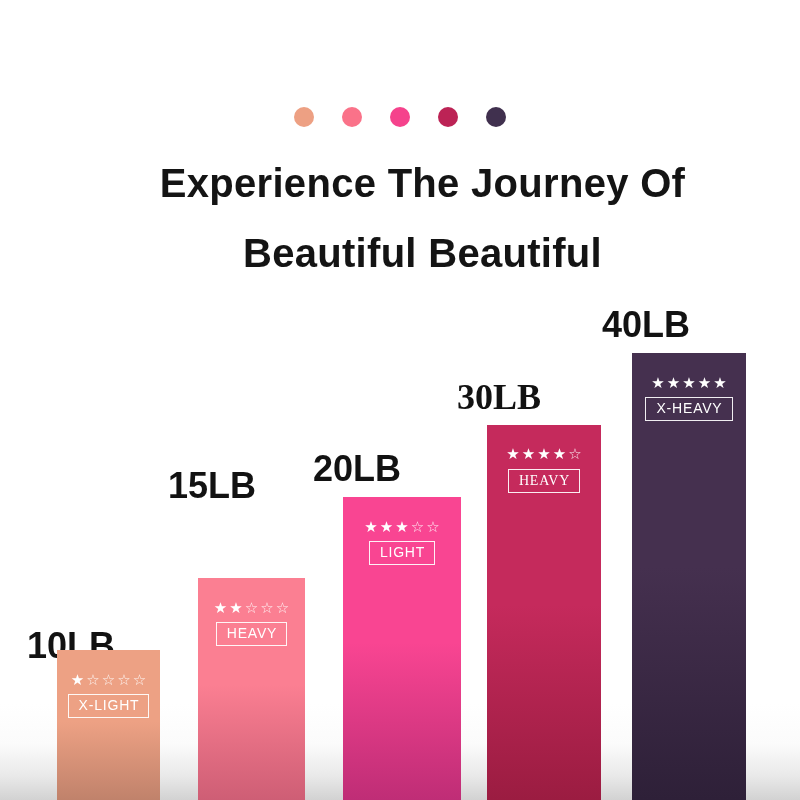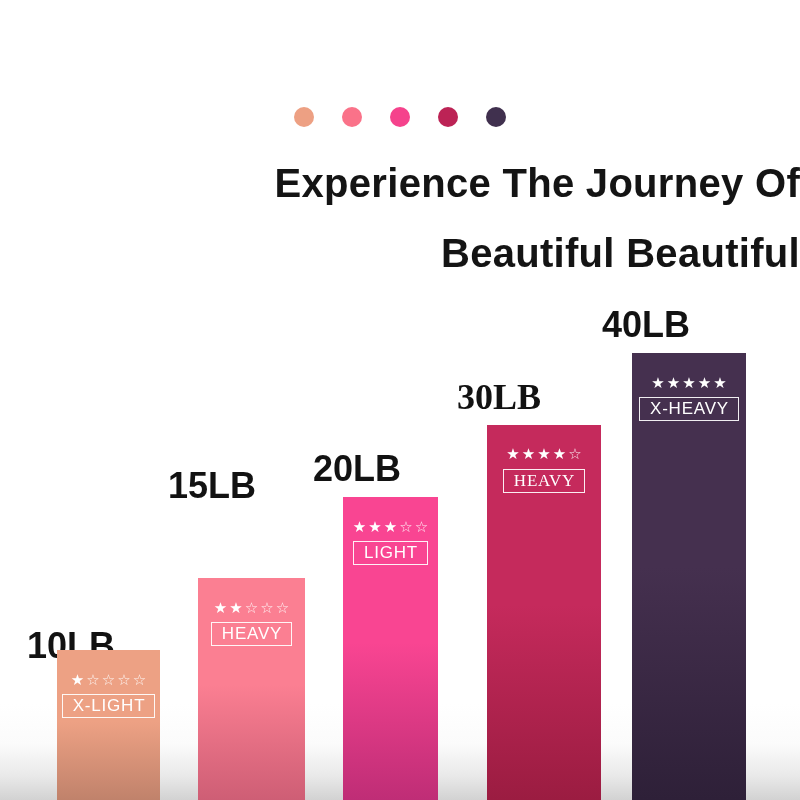--- a/index.html
+++ b/index.html
@@ -22,21 +22,21 @@
     top:107px; left:0; width:800px;
     display:flex; justify-content:center; align-items:center;
     gap:28px;
   }
   .dot { width:20px; height:20px; border-radius:50%; display:block; }
 
   
   #headline {
     position:absolute;
     top:148px; left:0; width:800px;
-    text-align:right;
+    text-align:center;
     color:#141414;
     font-weight:bold;
     font-size:40px;
     line-height:70px;
     letter-spacing:0.3px;
     padding-left:45px;
   }
   #headline .line { display:block; white-space:nowrap; }
 
   
@@ -73,21 +73,21 @@
     font-size:15px;
     line-height:15px;
     color:#ffffff;
     letter-spacing:0px;
   }
   .stars span { display:block; }
   .star-empty { opacity:0.88; }
   .level-badge {
     border:1.5px solid rgba(255,255,255,0.92);
     color:#ffffff;
-    font-size:17px;
+    font-size:14px;
     line-height:11.5px;
     letter-spacing:0.8px;
     padding:5px 9px 5px 10px;
     white-space:nowrap;
     font-weight:normal;
   }
 </style>
 </head>
 <body>
 
@@ -130,21 +130,21 @@
               <span class="star-filled">★</span>
               <span class="star-filled">★</span>
               <span class="star-empty">☆</span>
               <span class="star-empty">☆</span>
               <span class="star-empty">☆</span>
             </div>
             <div class="level-badge">HEAVY</div>
           </div>
         </div>
       </div>
-      <div class="bar-group" style="left: 343px; width: 95px; height: 303px;">
+      <div class="bar-group" style="left: 343px; width: 118px; height: 303px;">
         <div class="bar-weight" style="top: -46px;">20LB</div>
         <div class="bar" style="height: 303px; background: linear-gradient(rgb(249, 69, 146) 0%, rgb(249, 69, 146) 48%, rgb(191, 45, 118) 100%);">
           <div class="bar-inner">
             <div class="stars">
               <span class="star-filled">★</span>
               <span class="star-filled">★</span>
               <span class="star-filled">★</span>
               <span class="star-empty">☆</span>
               <span class="star-empty">☆</span>
             </div>

